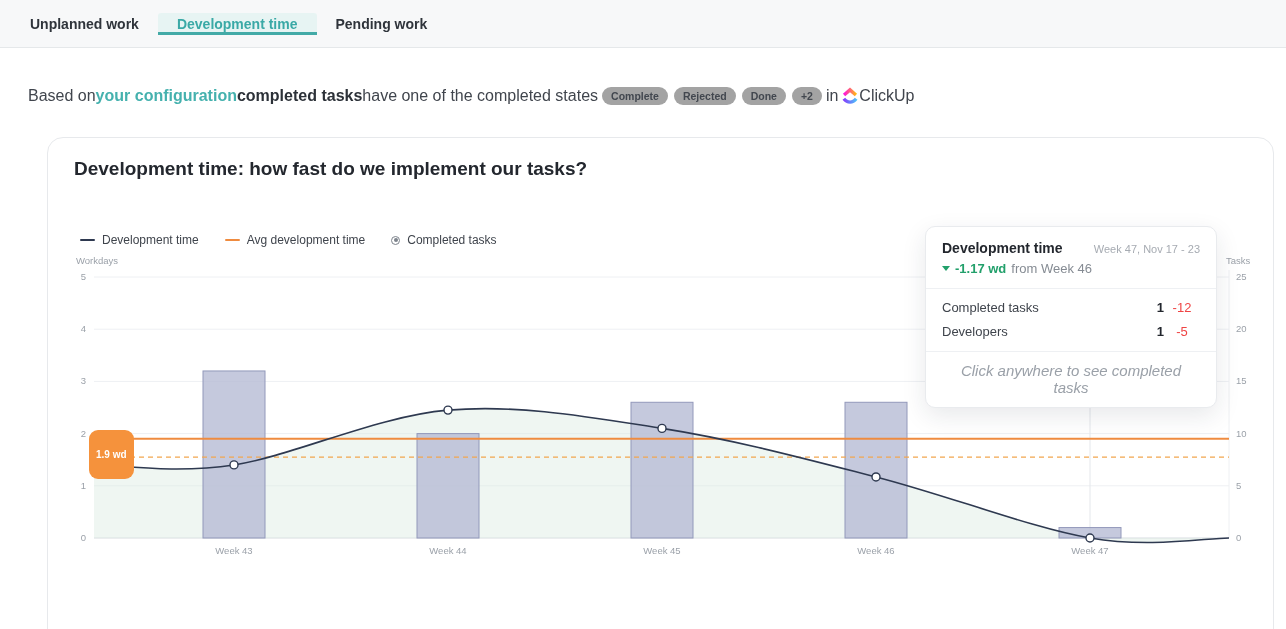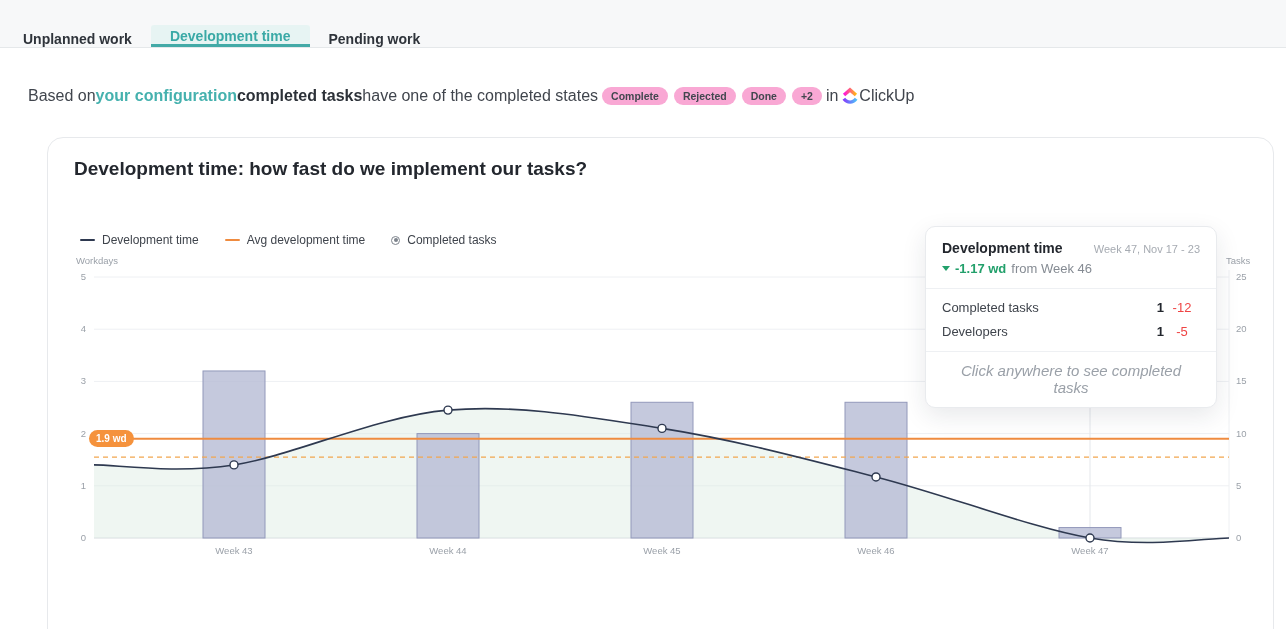--- a/index.html
+++ b/index.html
@@ -9,42 +9,42 @@
     font-family: "Liberation Sans", sans-serif;
     background: #ffffff;
     overflow: hidden;
     color: #2c3138;
   }
 
   
   .tabbar {
     position: absolute; left:0; top:0; width:1286px; height:48px;
     background:#f7f8f9; border-bottom:1px solid #e5e8ea;
-    display:flex; align-items:flex-end; padding-left:4px;
+    display:flex; align-items:center; padding-left:11px;
   }
   .tab {
     display:flex; align-items:center; padding:0 19px;
     font-size:14px; font-weight:700; color:#2f343b; cursor:pointer; white-space:nowrap;
   }
   .tab.active {
     color:#3aa9a6; background:#e7f4f3;
     border-bottom:3px solid #43aaa7; padding-top:3px; border-radius:3px 3px 0 0;
   }
 
   
   .banner {
     position:absolute; left:28px; top:84px; height:24px;
     display:flex; align-items:center; 
     font-size:16px; color:#40454d; white-space:nowrap;
   }
   .banner .link { color:#45b1ae; font-weight:700; cursor:pointer; }
   .banner .bold { font-weight:700; color:#2c3138; }
   .pills { display:flex; gap:6px; margin:0 4px; }
   .pill {
-    background:#f9a8d4; color:#42474f; font-size:10.5px; font-weight:700;
+    background:#a3a3a3; color:#42474f; font-size:10.5px; font-weight:700;
     padding:3px 9px; border-radius:10px; line-height:12px;
   }
   .cu-logo { width:18px; height:18px; display:inline-block; margin-left:3px; }
 
   
   .card {
     position:absolute; left:47px; top:137px; width:1227px; height:608px;
     background:#fff; border:1px solid #e7e9ec; border-radius:16px;
   }
   .card-title {
@@ -66,21 +66,21 @@
   .swatch-line { width:15px; height:2.5px; background:currentColor; border-radius:1px; }
   .swatch-marker { width:9px; height:9px; border:1.5px solid currentColor; border-radius:50%; position:relative; }
   .swatch-marker .dot { position:absolute; inset:1.5px; background:currentColor; border-radius:50%; }
 
   .chart-wrap { position:absolute; left:26px; top:116px; width:1185px; height:312px; }
   svg text { font-family:"Liberation Sans", sans-serif; font-size:9.5px; fill:#9ba1a9; }
 
   .avg-badge {
     position:absolute; left:41px; top:292px;
     background:#f5923c; color:#fff; font-size:10px; font-weight:700;
-    padding:2px 7px; border-radius:9px; line-height:13px; z-index:3;
+    padding:18px 7px; border-radius:9px; line-height:13px; z-index:3;
   }
 
   .card-divider {
     position:absolute; left:0; right:0; bottom:46px;
     border-top:1px solid #f0f2f4;
   }
   .freq {
     position:absolute; right:54px; bottom:14px; height:22px;
     display:flex; align-items:center; gap:10px;
     font-size:14.5px; color:#23272e; cursor:pointer;

